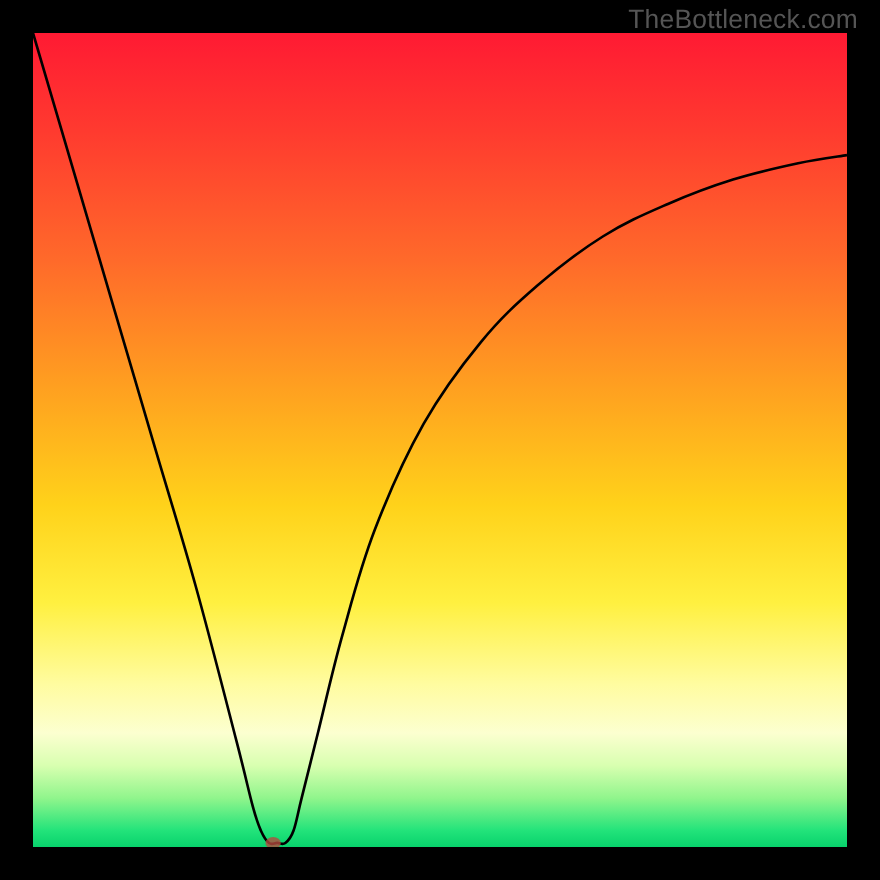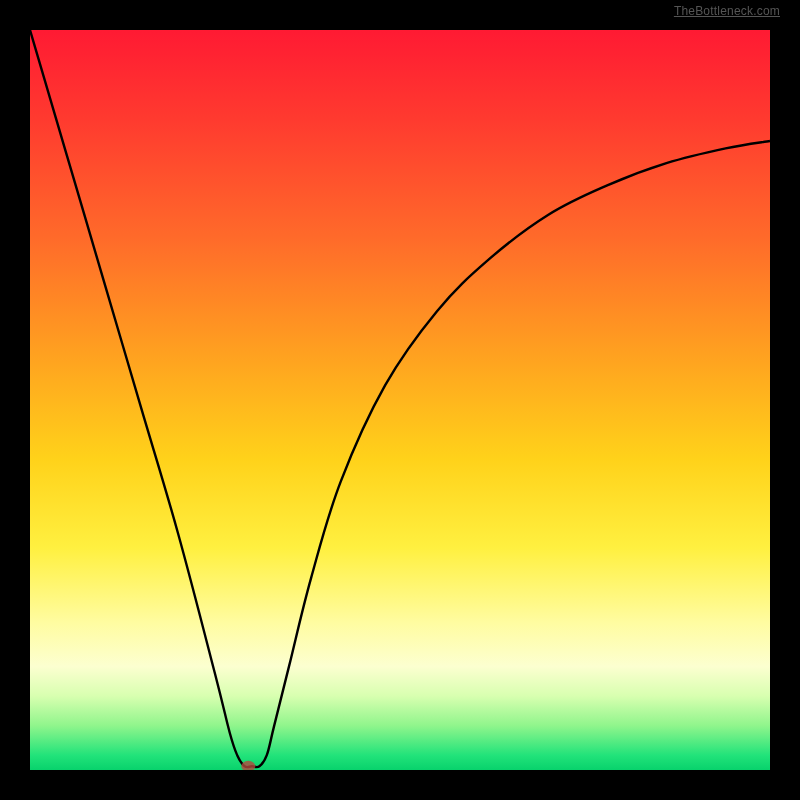--- a/index.html
+++ b/index.html
@@ -15,25 +15,24 @@
     position: relative;
     width: 800px;
     height: 800px;
     background: #000;
   }
   .watermark {
     position: absolute;
     top: 4px;
     right: 20px;
     color: #555;
-    font-size: 12px;
+    font-size: 24px;
     font-weight: 500;
     letter-spacing: 0.2px;
     z-index: 10;
-    text-decoration: underline;
   }
   .plot-area {
     position: absolute;
     left: 30px;
     top: 30px;
     width: 740px;
     height: 740px;
     overflow: hidden;
   }
   .gradient {

